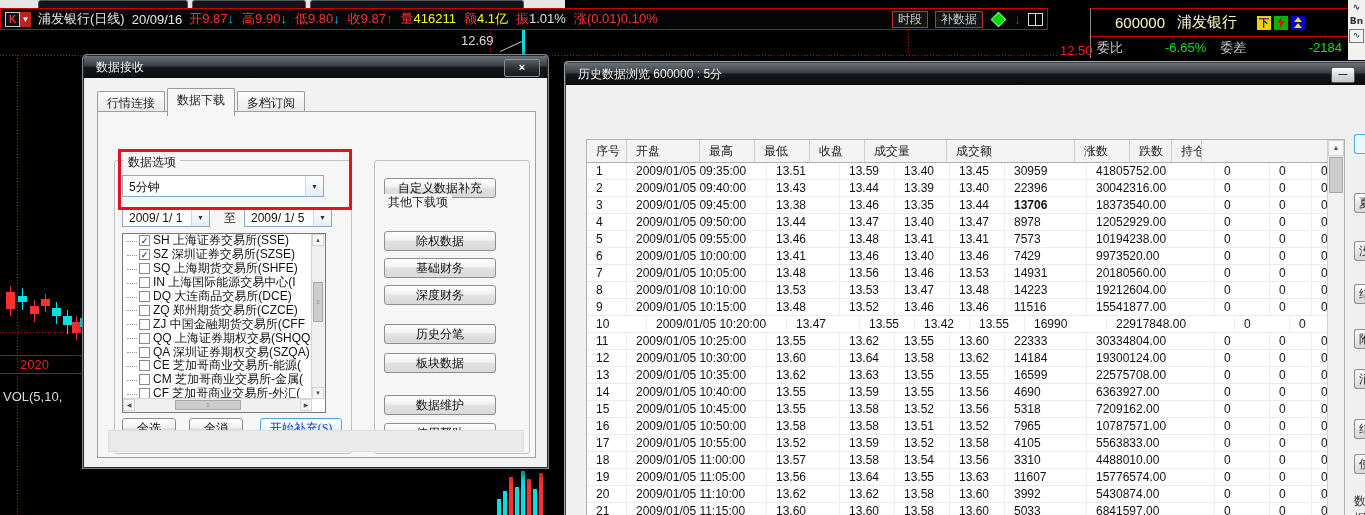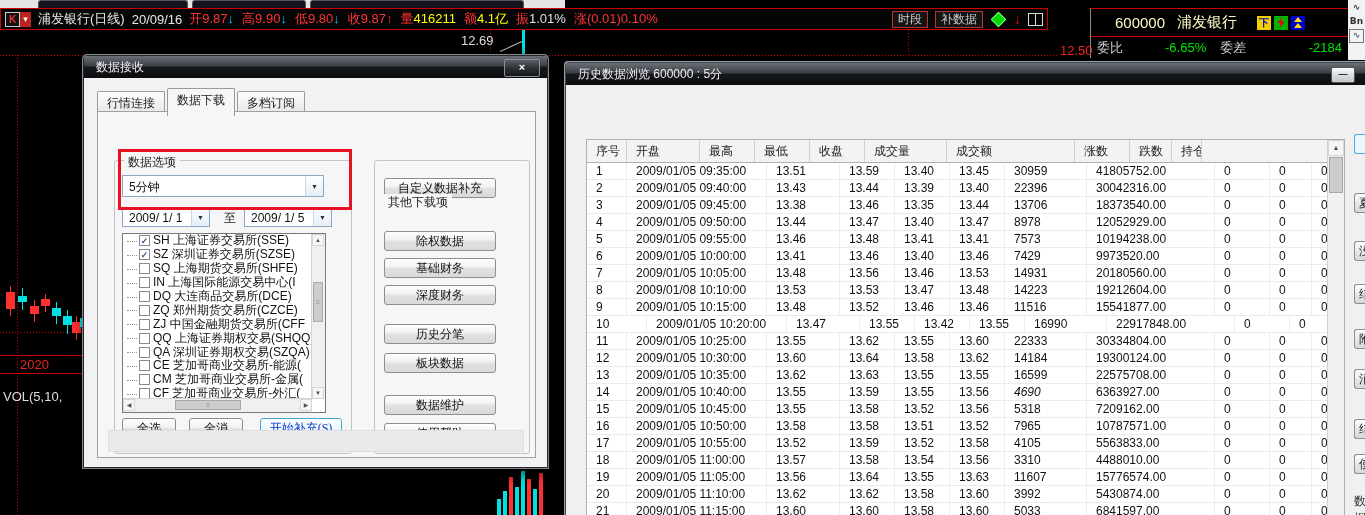--- a/index.html
+++ b/index.html
@@ -277,21 +277,21 @@
             <div class="tcell" style="width: 42px;">0</div>
             <div class="tcell" style="width: 30px;">0</div>
           </div>
           <div class="trow">
             <div class="tcell" style="width: 40px;">3</div>
             <div class="tcell" style="width: 140px;">2009/01/05 09:45:00</div>
             <div class="tcell" style="width: 73px;">13.38</div>
             <div class="tcell" style="width: 55px;">13.46</div>
             <div class="tcell" style="width: 55px;">13.35</div>
             <div class="tcell" style="width: 55px;">13.44</div>
-            <div class="tcell" style="width: 82px;">13706</div>
+            <div class="tcell" style="width: 82px; font-weight: bold;">13706</div>
             <div class="tcell" style="width: 128px;">18373540.00</div>
             <div class="tcell" style="width: 55px;">0</div>
             <div class="tcell" style="width: 42px;">0</div>
             <div class="tcell" style="width: 30px;">0</div>
           </div>
           <div class="trow">
             <div class="tcell" style="width: 40px;">4</div>
             <div class="tcell" style="width: 140px;">2009/01/05 09:50:00</div>
             <div class="tcell" style="width: 73px;">13.44</div>
             <div class="tcell" style="width: 55px;">13.47</div>
@@ -420,21 +420,21 @@
             <div class="tcell" style="width: 42px;">0</div>
             <div class="tcell" style="width: 30px;">0</div>
           </div>
           <div class="trow">
             <div class="tcell" style="width: 40px;">14</div>
             <div class="tcell" style="width: 140px;">2009/01/05 10:40:00</div>
             <div class="tcell" style="width: 73px;">13.55</div>
             <div class="tcell" style="width: 55px;">13.59</div>
             <div class="tcell" style="width: 55px;">13.55</div>
             <div class="tcell" style="width: 55px;">13.56</div>
-            <div class="tcell" style="width: 82px; font-style: italic;">4690</div>
+            <div class="tcell" style="width: 82px;">4690</div>
             <div class="tcell" style="width: 128px;">6363927.00</div>
             <div class="tcell" style="width: 55px;">0</div>
             <div class="tcell" style="width: 42px;">0</div>
             <div class="tcell" style="width: 30px;">0</div>
           </div>
           <div class="trow">
             <div class="tcell" style="width: 40px;">15</div>
             <div class="tcell" style="width: 140px;">2009/01/05 10:45:00</div>
             <div class="tcell" style="width: 73px;">13.55</div>
             <div class="tcell" style="width: 55px;">13.58</div>

